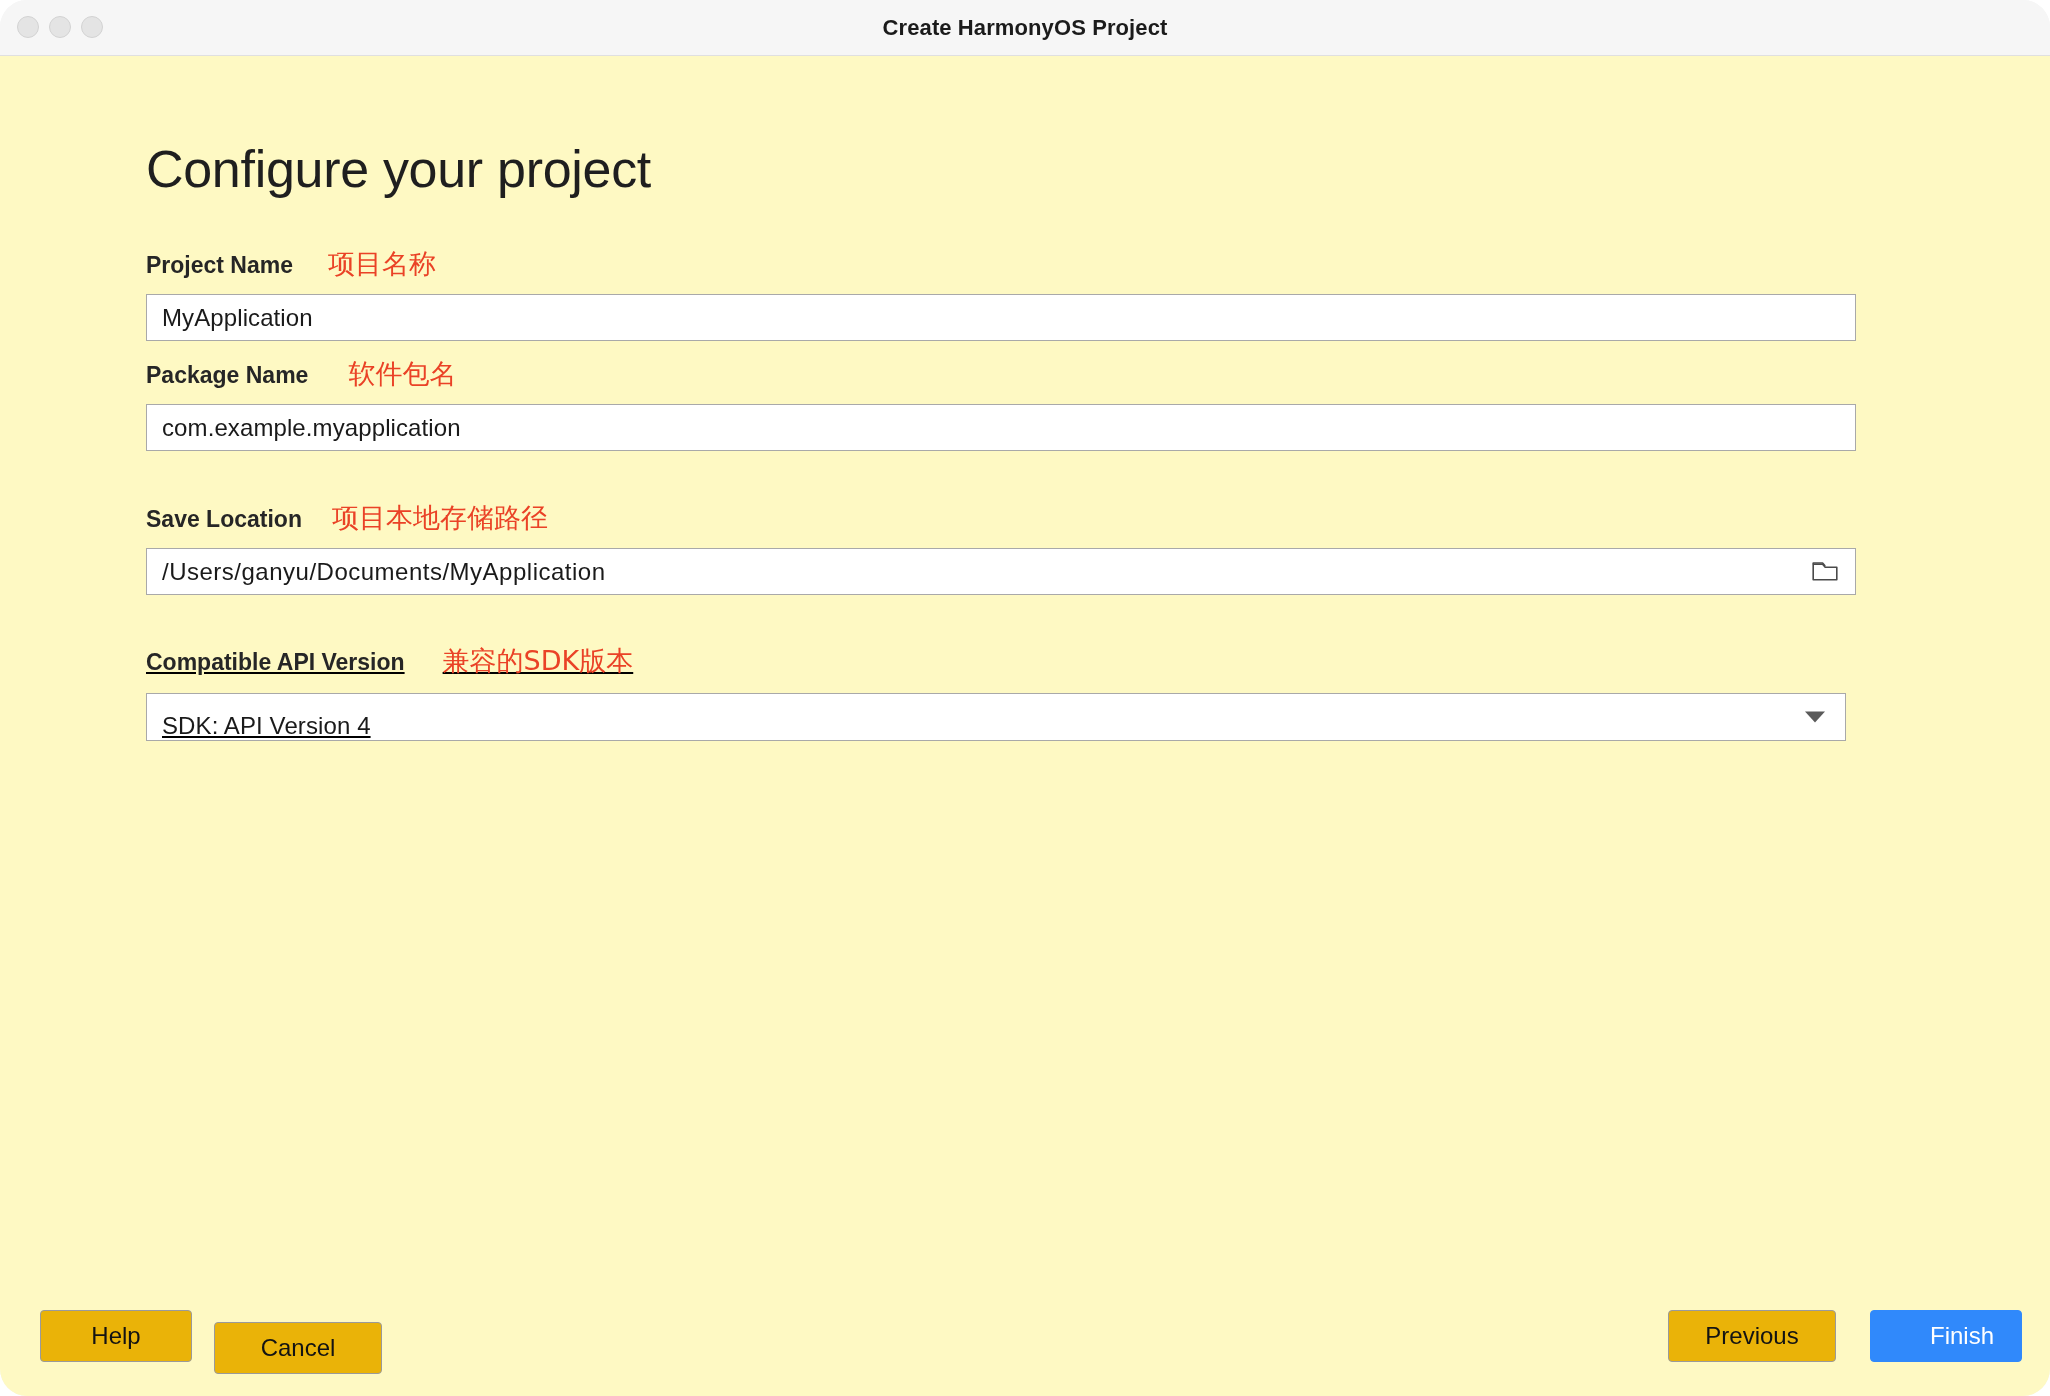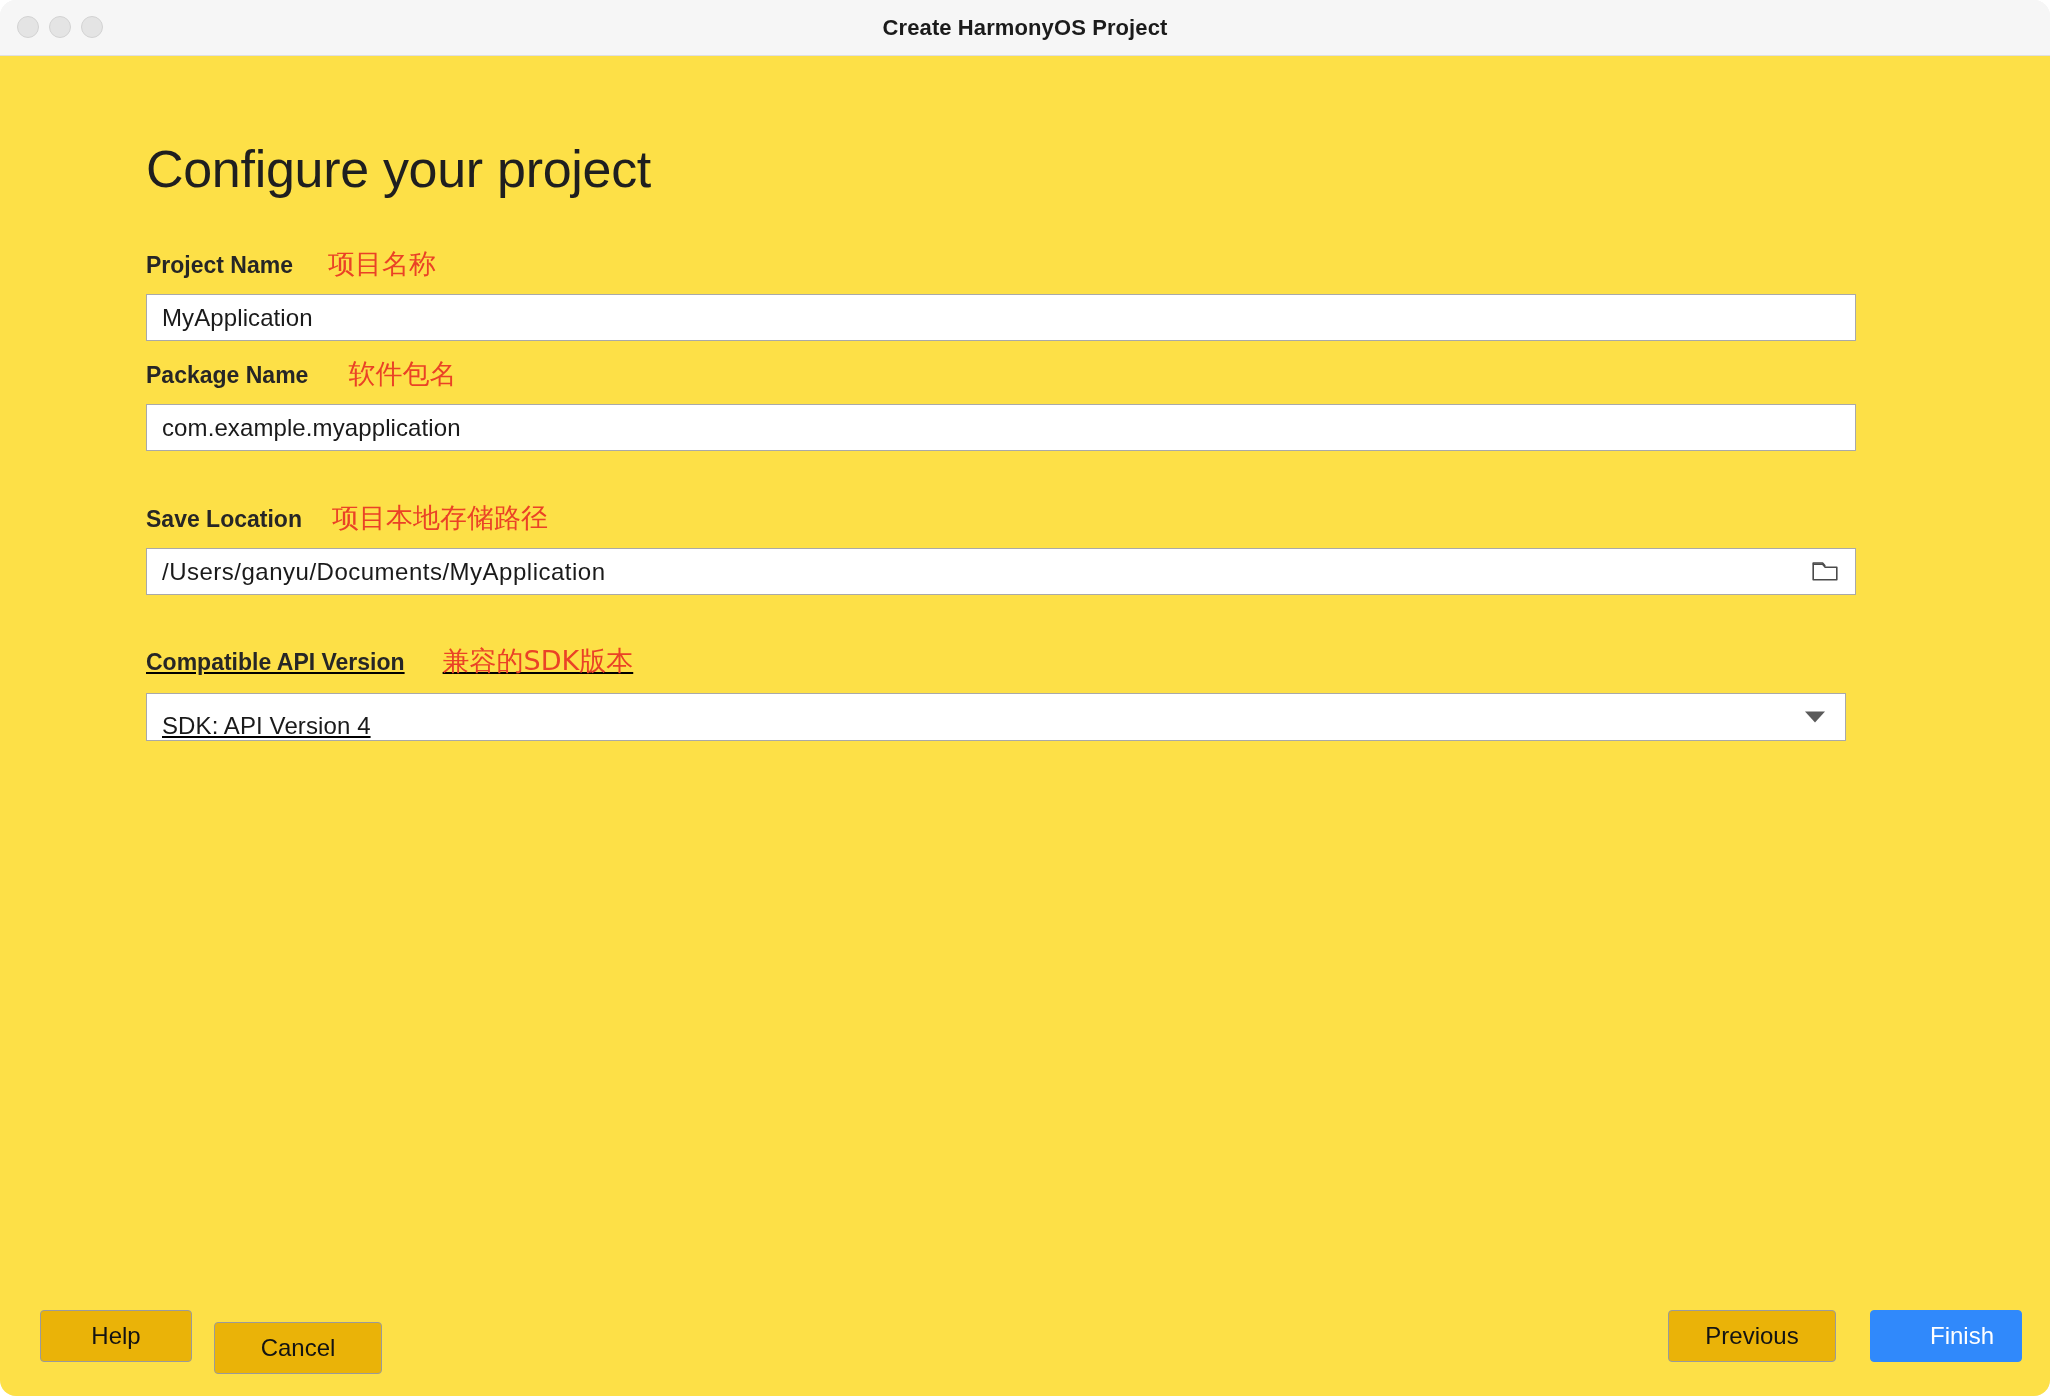--- a/index.html
+++ b/index.html
@@ -14,21 +14,21 @@
     overflow: hidden;
   }
 
   .window {
     position: absolute;
     left: 0;
     top: 0;
     width: 2050px;
     height: 1396px;
     background: #f4f4f4;
-    border-radius: 16px;
+    border-radius: 27px;
     overflow: hidden;
     box-sizing: border-box;
   }
 
   
   .titlebar {
     position: absolute;
     left: 0;
     top: 0;
     width: 2050px;
@@ -66,21 +66,21 @@
     letter-spacing: 0.1px;
   }
 
   
   .content {
     position: absolute;
     left: 0;
     top: 56px;
     width: 2050px;
     height: 1340px;
-    background: #fde047;
+    background: #fef9c3;
   }
 
   .page-heading {
     position: absolute;
     left: 146px;
     top: 83px;
     font-size: 52px;
     font-weight: 300;
     color: #1f1f1f;
     letter-spacing: -0.3px;

